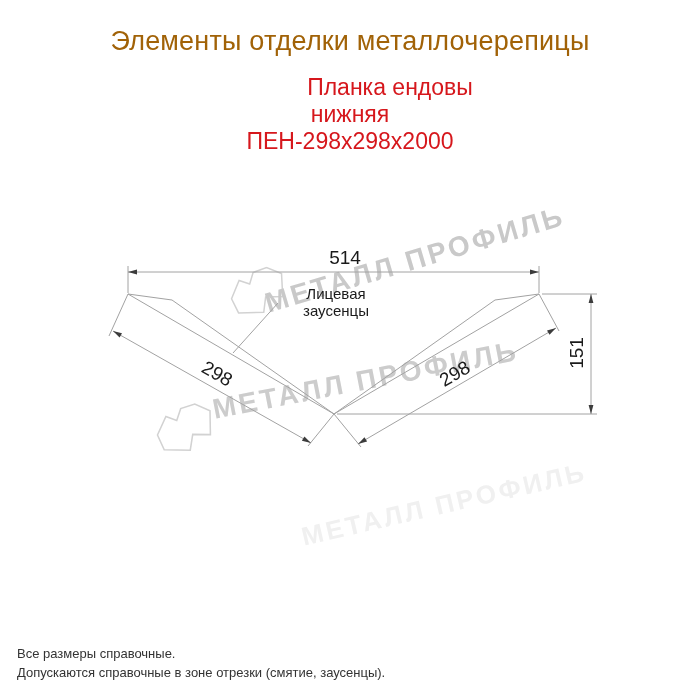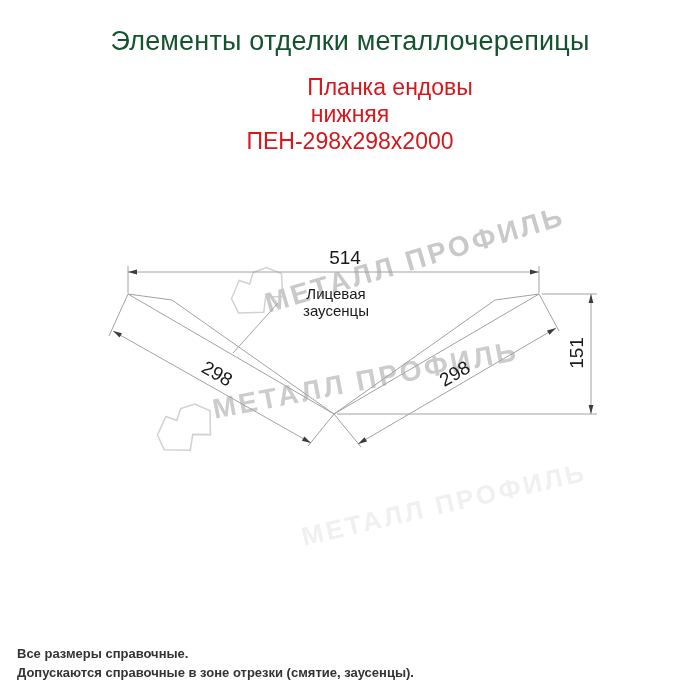--- a/index.html
+++ b/index.html
@@ -1,20 +1,20 @@
 <!DOCTYPE html>
 <html><head>
 <meta charset="utf-8">
 <style>
   html,body{margin:0;padding:0;background:#ffffff;}
   #page{position:relative;width:700px;height:700px;background:#fff;overflow:hidden;
         font-family:"Liberation Sans", sans-serif;}
   .abs{position:absolute;}
   .ctr{width:700px;text-align:center;}
-  .title{font-size:27px;color:#14532d;letter-spacing:0.2px;}
+  .title{font-size:27px;color:#a16207;letter-spacing:0.2px;}
   .red{color:#d6171c;}
   .sub{font-size:23px;}
   .code{font-size:23px;text-align:center;}
   .dimtxt{font-size:19px;color:#1a1a1a;text-align:center;}
   .facelbl{font-size:15px;color:#1a1a1a;text-align:center;line-height:17px;width:70px;}
   .wm{font-size:28px;font-weight:bold;letter-spacing:3px;color:#c9c9c9;
       white-space:nowrap;transform-origin:left center;}
   .wm2{color:#cccccc;}
   .wm-faint{color:#f0f0f0;}
   .foot{font-size:13px;color:#333;line-height:19px;}
@@ -89,18 +89,18 @@
   <div class="abs dimtxt" style="left:323px;top:247px;width:44px;z-index:3;">514</div>
   <div class="abs dimtxt" style="left:191px;top:363px;width:52px;z-index:3;transform:rotate(30deg);">298</div>
   <div class="abs dimtxt" style="left:429px;top:363px;width:52px;z-index:3;transform:rotate(-30deg);">298</div>
   <div class="abs dimtxt" style="left:551px;top:342px;width:52px;z-index:3;transform:rotate(-90deg);">151</div>
 
   <div class="abs facelbl" style="left:281px;top:285px;z-index:3;margin-left:20px;">
     <div>Лицевая</div>
     <div>заусенцы</div>
   </div>
 
-  <div class="abs foot" style="left:17px;top:644px;z-index:3;font-weight:bold;">
+  <div class="abs foot" style="left:17px;top:644px;z-index:3;">
     <div>Все размеры справочные.</div>
     <div>Допускаются справочные в зоне отрезки (смятие, заусенцы).</div>
   </div>
 
 </div>
 
 </body></html>

